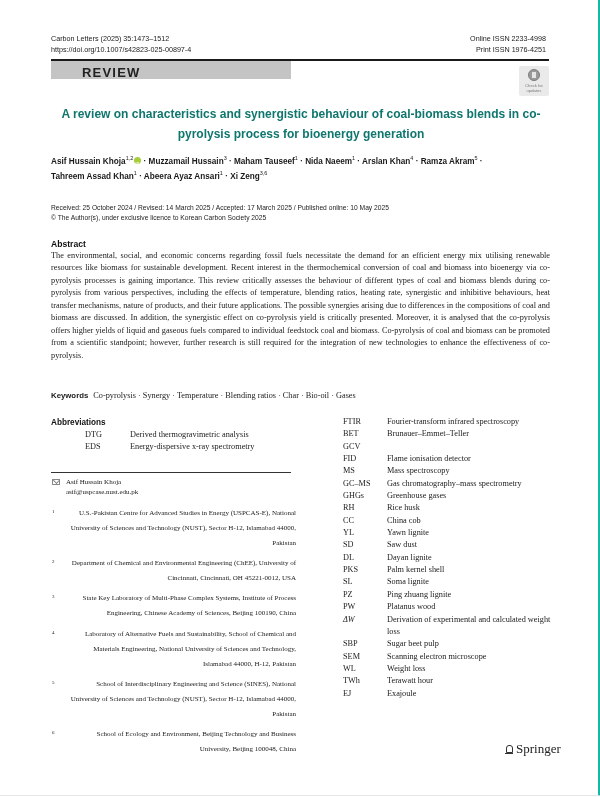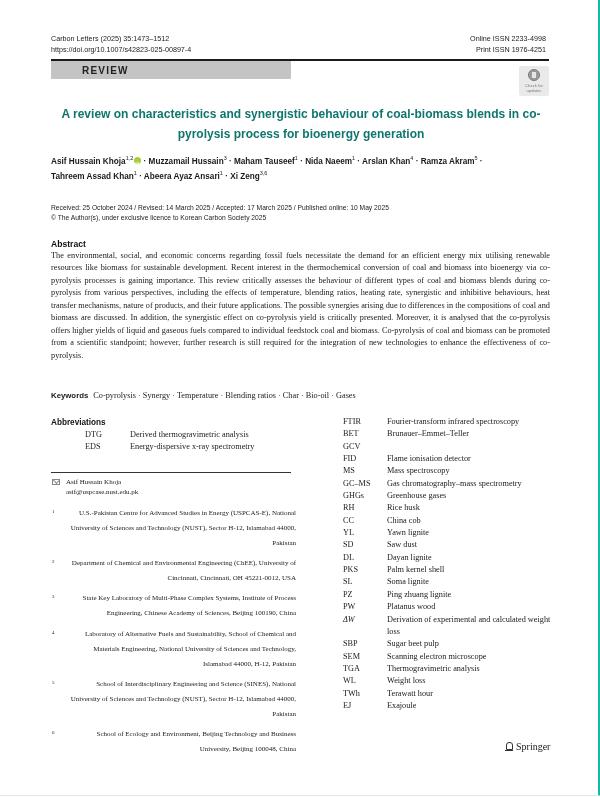--- a/index.html
+++ b/index.html
@@ -5,21 +5,21 @@
   html, body { margin: 0; padding: 0; background: #ffffff; }
   body { width: 600px; height: 797px; position: relative; overflow: hidden; color: #1a1a1a; }
   .page { position: absolute; left: 0; top: 0; width: 598px; height: 795px; border-right: 4px solid #14b8a6; border-bottom: 1px solid #e6e6e6; }
   .sans { font-family: "Liberation Sans", "DejaVu Sans", sans-serif; }
   .serif { font-family: "Liberation Serif", "DejaVu Serif", serif; }
 
   .hdr-left { position: absolute; left: 51px; top: 33px; font-size: 7.2px; line-height: 11px; color: #222; }
   .hdr-right { position: absolute; right: 52px; top: 33px; font-size: 7.2px; line-height: 11px; text-align: right; color: #222; }
   .rule-top { position: absolute; left: 51px; top: 59px; width: 498px; height: 1.5px; background: #1a1a1a; }
   .review-bar { position: absolute; left: 51px; top: 61px; width: 240px; height: 18px; background: #c4c4c4; }
-  .review-bar span { position: absolute; left: 7px; top: 4px; font-size: 10px; font-weight: bold; letter-spacing: 1.2px; color: #222; padding-left: 24px; }
+  .review-bar span { position: absolute; left: 7px; top: 4px; font-size: 13px; font-weight: bold; letter-spacing: 1.2px; color: #222; padding-left: 24px; }
 
   .check-badge { position: absolute; left: 519px; top: 66px; width: 30px; height: 30px; background: #eaeaea; border-radius: 2px; text-align: center; }
   .check-badge .circ { position: absolute; left: 9px; top: 3px; width: 12px; height: 12px; border-radius: 50%; background: #9a9a9a; border: 1px solid #7c7c7c; box-sizing: border-box; }
   .check-badge .circ::after { content: ""; position: absolute; left: 3px; top: 2px; width: 4px; height: 6px; background: #e5e5e5; }
   .check-badge .txt { position: absolute; left: 0; top: 17px; width: 30px; font-size: 4.2px; line-height: 5px; color: #7a7a7a; }
 
   .title { position: absolute; left: 51px; top: 104px; width: 500px; font-size: 12px; font-weight: bold; line-height: 20px; color: #0f766e; text-align: center; }
   .authors { position: absolute; left: 51px; top: 154px; width: 500px; font-size: 8.2px; font-weight: bold; line-height: 15px; color: #1a1a1a; }
   .authors sup { font-size: 5.5px; font-weight: normal; vertical-align: 4px; line-height: 0; }
   .orcid { display: inline-block; width: 7px; height: 7px; border-radius: 50%; background: #a6ce39; vertical-align: 0px; margin-left: 1px; position: relative; }
@@ -45,21 +45,21 @@
   .fn-rule { position: absolute; left: 51px; top: 472px; width: 240px; height: 1px; background: #333; }
   .corr { position: absolute; left: 51px; top: 477px; width: 245px; font-size: 7px; line-height: 10px; color: #222; }
   .corr .mail-icon { position: absolute; left: 1px; top: 2px; width: 8px; height: 5.5px; border: 0.8px solid #888; box-sizing: border-box; }
   .corr .mail-icon::after { content: ""; position: absolute; left: 1px; top: -2px; width: 4px; height: 4px; border-right: 0.8px solid #888; border-bottom: 0.8px solid #888; transform: rotate(45deg); }
   .corr .lines { margin-left: 15px; }
 
   .aff-list { position: absolute; left: 51px; top: 506px; width: 245px; font-size: 7px; line-height: 15px; color: #222; text-align: right; }
   .aff { position: relative; padding-left: 15px; margin-bottom: 5.2px; }
   .aff .n { position: absolute; left: 1px; top: -2px; font-size: 5px; }
 
-  .springer { position: absolute; left: 505px; top: 741px; font-size: 10px; color: #222; }
+  .springer { position: absolute; left: 505px; top: 741px; font-size: 13px; color: #222; }
   .springer .horse { display: inline-block; width: 8px; height: 9px; position: relative; vertical-align: -1px; margin-right: 3px; }
   .springer .horse::before { content: ""; position: absolute; left: 1px; top: 0; width: 5px; height: 6px; border: 0.8px solid #333; border-radius: 3px 3px 0 0; }
   .springer .horse::after { content: ""; position: absolute; left: 0; top: 7.5px; width: 8px; height: 1px; background: #333; }
 </style>
 </head>
 <body>
 
 <div class="page">
 
   <div class="hdr-left sans">
@@ -182,24 +182,20 @@
         <span class="k" style="font-style: italic;">ΔW</span>
         <span class="v">Derivation of experimental and calculated weight loss</span>
       </div>
       <div class="abbr-row">
         <span class="k">SBP</span>
         <span class="v">Sugar beet pulp</span>
       </div>
       <div class="abbr-row">
         <span class="k">SEM</span>
         <span class="v">Scanning electron microscope</span>
-      </div>
-      <div class="abbr-row">
-        <span class="k">TGA</span>
-        <span class="v">Thermogravimetric analysis</span>
       </div>
       <div class="abbr-row">
         <span class="k">WL</span>
         <span class="v">Weight loss</span>
       </div>
       <div class="abbr-row">
         <span class="k">TWh</span>
         <span class="v">Terawatt hour</span>
       </div>
       <div class="abbr-row">

